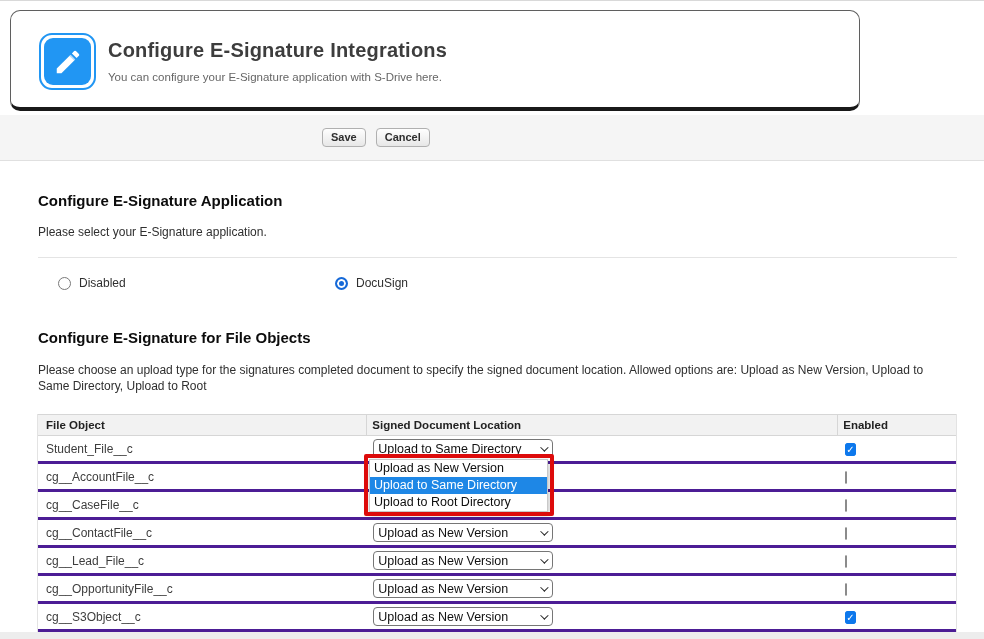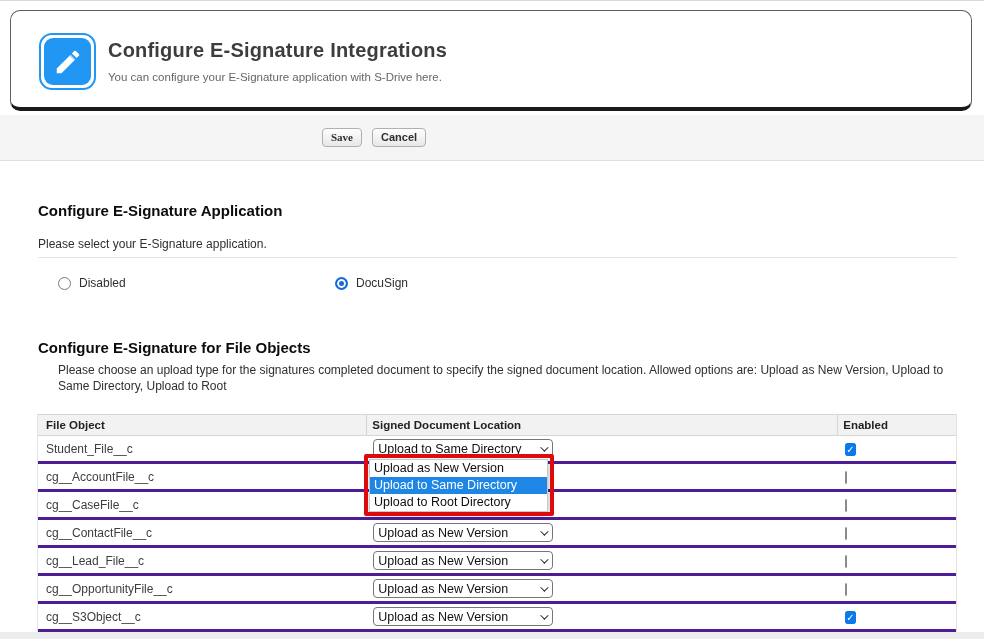--- a/index.html
+++ b/index.html
@@ -2,42 +2,42 @@
 <html><head>
 <meta charset="utf-8">
 <style>
   * { margin:0; padding:0; box-sizing:border-box; }
   html,body { width:984px; height:639px; }
   body { position:relative; background:#ffffff; overflow:hidden;
          font-family:"Liberation Sans","DejaVu Sans",sans-serif; color:#333; }
   .top-line { position:absolute; left:0; top:0; width:984px; height:1px; background:#d9d9d9; }
 
   
-  .header-box { position:absolute; left:10px; top:10px; width:962px; height:101px;
+  .header-box { position:absolute; left:10px; top:10px; width:850px; height:101px;
     background:#fff; border:1px solid #5f5f5f; border-bottom:4px solid #191919;
     border-radius:10px; display:flex; align-items:center; }
   .icon-outer { position:absolute; left:28px; top:22px; width:57px; height:57px;
     border:2px solid #2196f3; border-radius:13px; background:#fff;
     display:flex; align-items:center; justify-content:center; }
   .icon-inner { width:47px; height:47px; background:#2196f3; border-radius:9px;
     display:flex; align-items:center; justify-content:center; }
   .header-text { position:absolute; left:97px; top:28px; }
   .page-title { font-size:20px; font-weight:bold; color:#3d3d3d; letter-spacing:.2px; }
   .page-subtitle { margin-top:9px; font-size:11.5px; color:#666; }
 
   
   .toolbar { position:absolute; left:0; top:115px; width:984px; height:46px;
     background:#f5f5f5; border-bottom:1px solid #e0e0e0; display:flex; align-items:center; }
   .btn { margin-left:10px; padding:2px 8px 3px 8px; font-family:inherit; font-size:11px;
     font-weight:bold; color:#2e2e2e; background:linear-gradient(#fefefe,#e7e7e7);
     border:1px solid #b0b0b0; border-radius:4px; cursor:pointer; }
-  .btn:first-child { margin-left:322px;font-family:Liberation Serif, serif; }
-
-  
-  .h2 { position:absolute; left:38px; font-size:15px; font-weight:bold; color:#0c0c0c;margin-top:10px; }
+  .btn:first-child { margin-left:322px; }
+
+  
+  .h2 { position:absolute; left:38px; font-size:15px; font-weight:bold; color:#0c0c0c; }
   .desc { position:absolute; left:38px; font-size:12px; color:#2f2f2f; line-height:16px; }
   .divider { position:absolute; left:38px; top:257px; width:919px; height:1px; background:#e4e4e4; }
 
   
   .radio-item { position:absolute; top:276px; display:flex; align-items:center; gap:8px;
     font-size:12px; color:#2f2f2f; cursor:pointer; }
   .radio { width:13px; height:13px; border-radius:50%; border:1px solid #797979; background:#fff; }
   .radio.checked { border:2px solid #1569d8; background:#1569d8; box-shadow:inset 0 0 0 2px #fff; }
 
   
@@ -94,34 +94,34 @@
     <div class="page-subtitle">You can configure your E-Signature application with S-Drive here.</div>
   </div>
 </div>
 
 <div class="toolbar">
   <button class="btn">Save</button>
   <button class="btn">Cancel</button>
 </div>
 
 <div class="h2" style="top:192px">Configure E-Signature Application</div>
-<div class="desc" style="top:236px">Please select your E-Signature application.</div>
+<div class="desc" style="top:224px">Please select your E-Signature application.</div>
 <div class="divider"></div>
 
 <div class="radio-item" style="left:58px">
   <span class="radio"></span>
   <span class="radio-label">Disabled</span>
 </div>
 <div class="radio-item" style="left:335px">
   <span class="radio checked"></span>
   <span class="radio-label">DocuSign</span>
 </div>
 
 <div class="h2" style="top:329px">Configure E-Signature for File Objects</div>
-<div class="desc" style="top:362px; width:893px;margin-left:20px;">Please choose an upload type for the signatures completed document to specify the signed document location. Allowed options are: Upload as New Version, Upload to Same Directory, Upload to Root</div>
+<div class="desc" style="top:362px; width:893px;">Please choose an upload type for the signatures completed document to specify the signed document location. Allowed options are: Upload as New Version, Upload to Same Directory, Upload to Root</div>
 
 <div class="table">
   <div class="thead">
     <div class="th c1">File Object</div>
     <div class="th c2">Signed Document Location</div>
     <div class="th c3">Enabled</div>
   </div>
   <div>
   <div class="trow">
     <div class="td c1"><span>Student_File__c</span></div>

